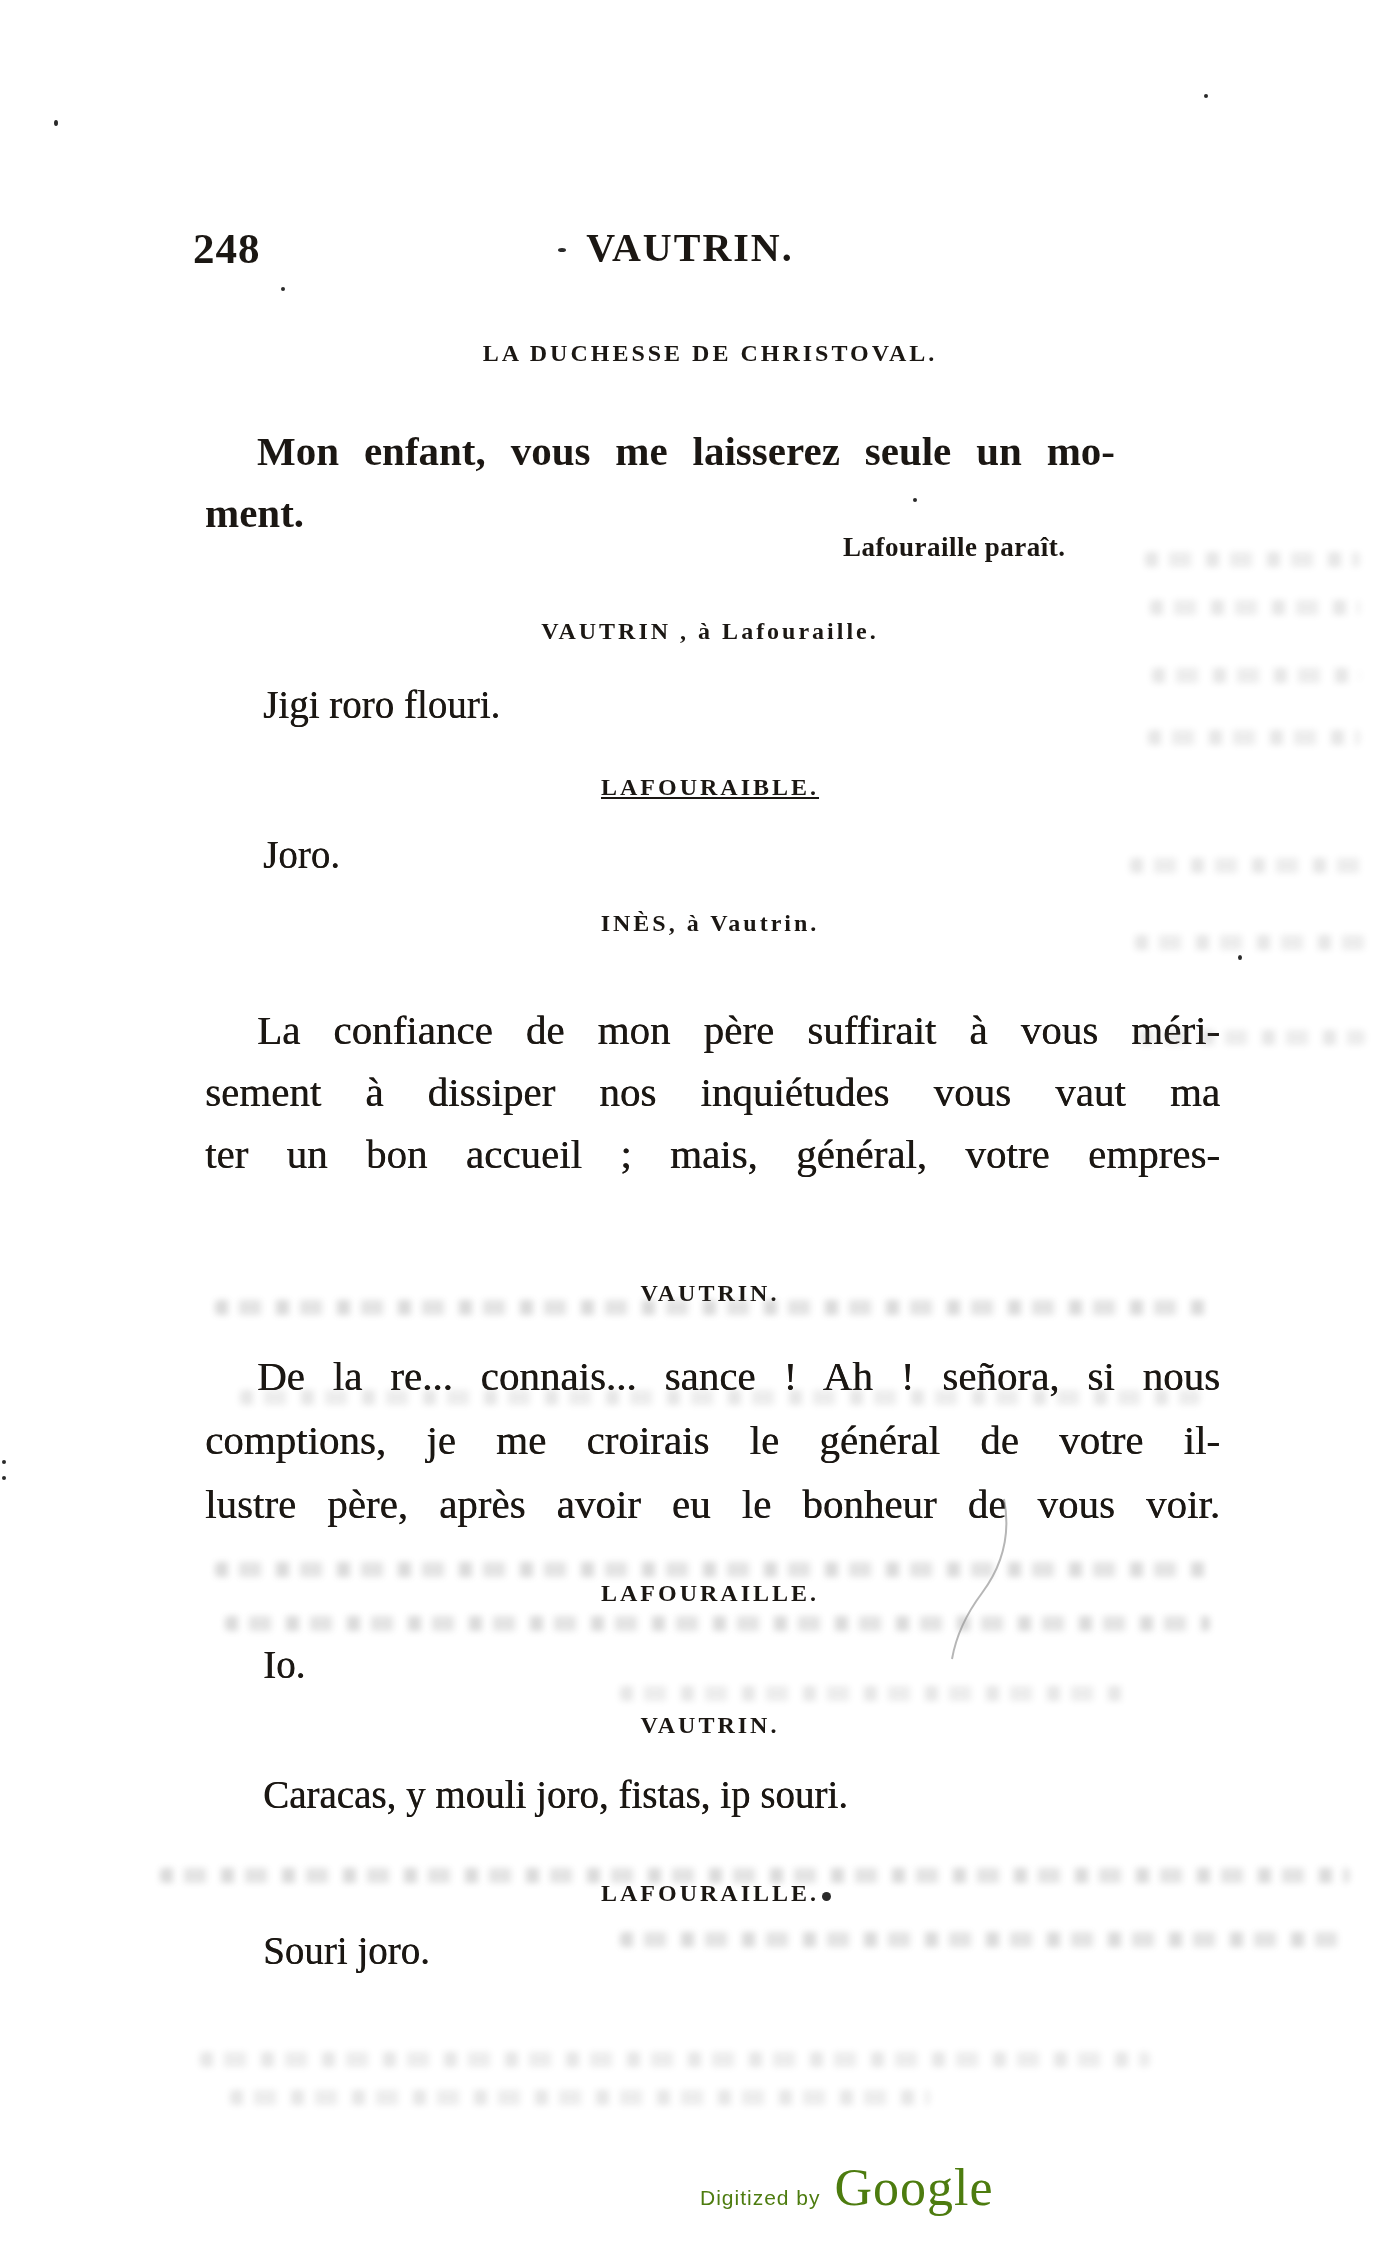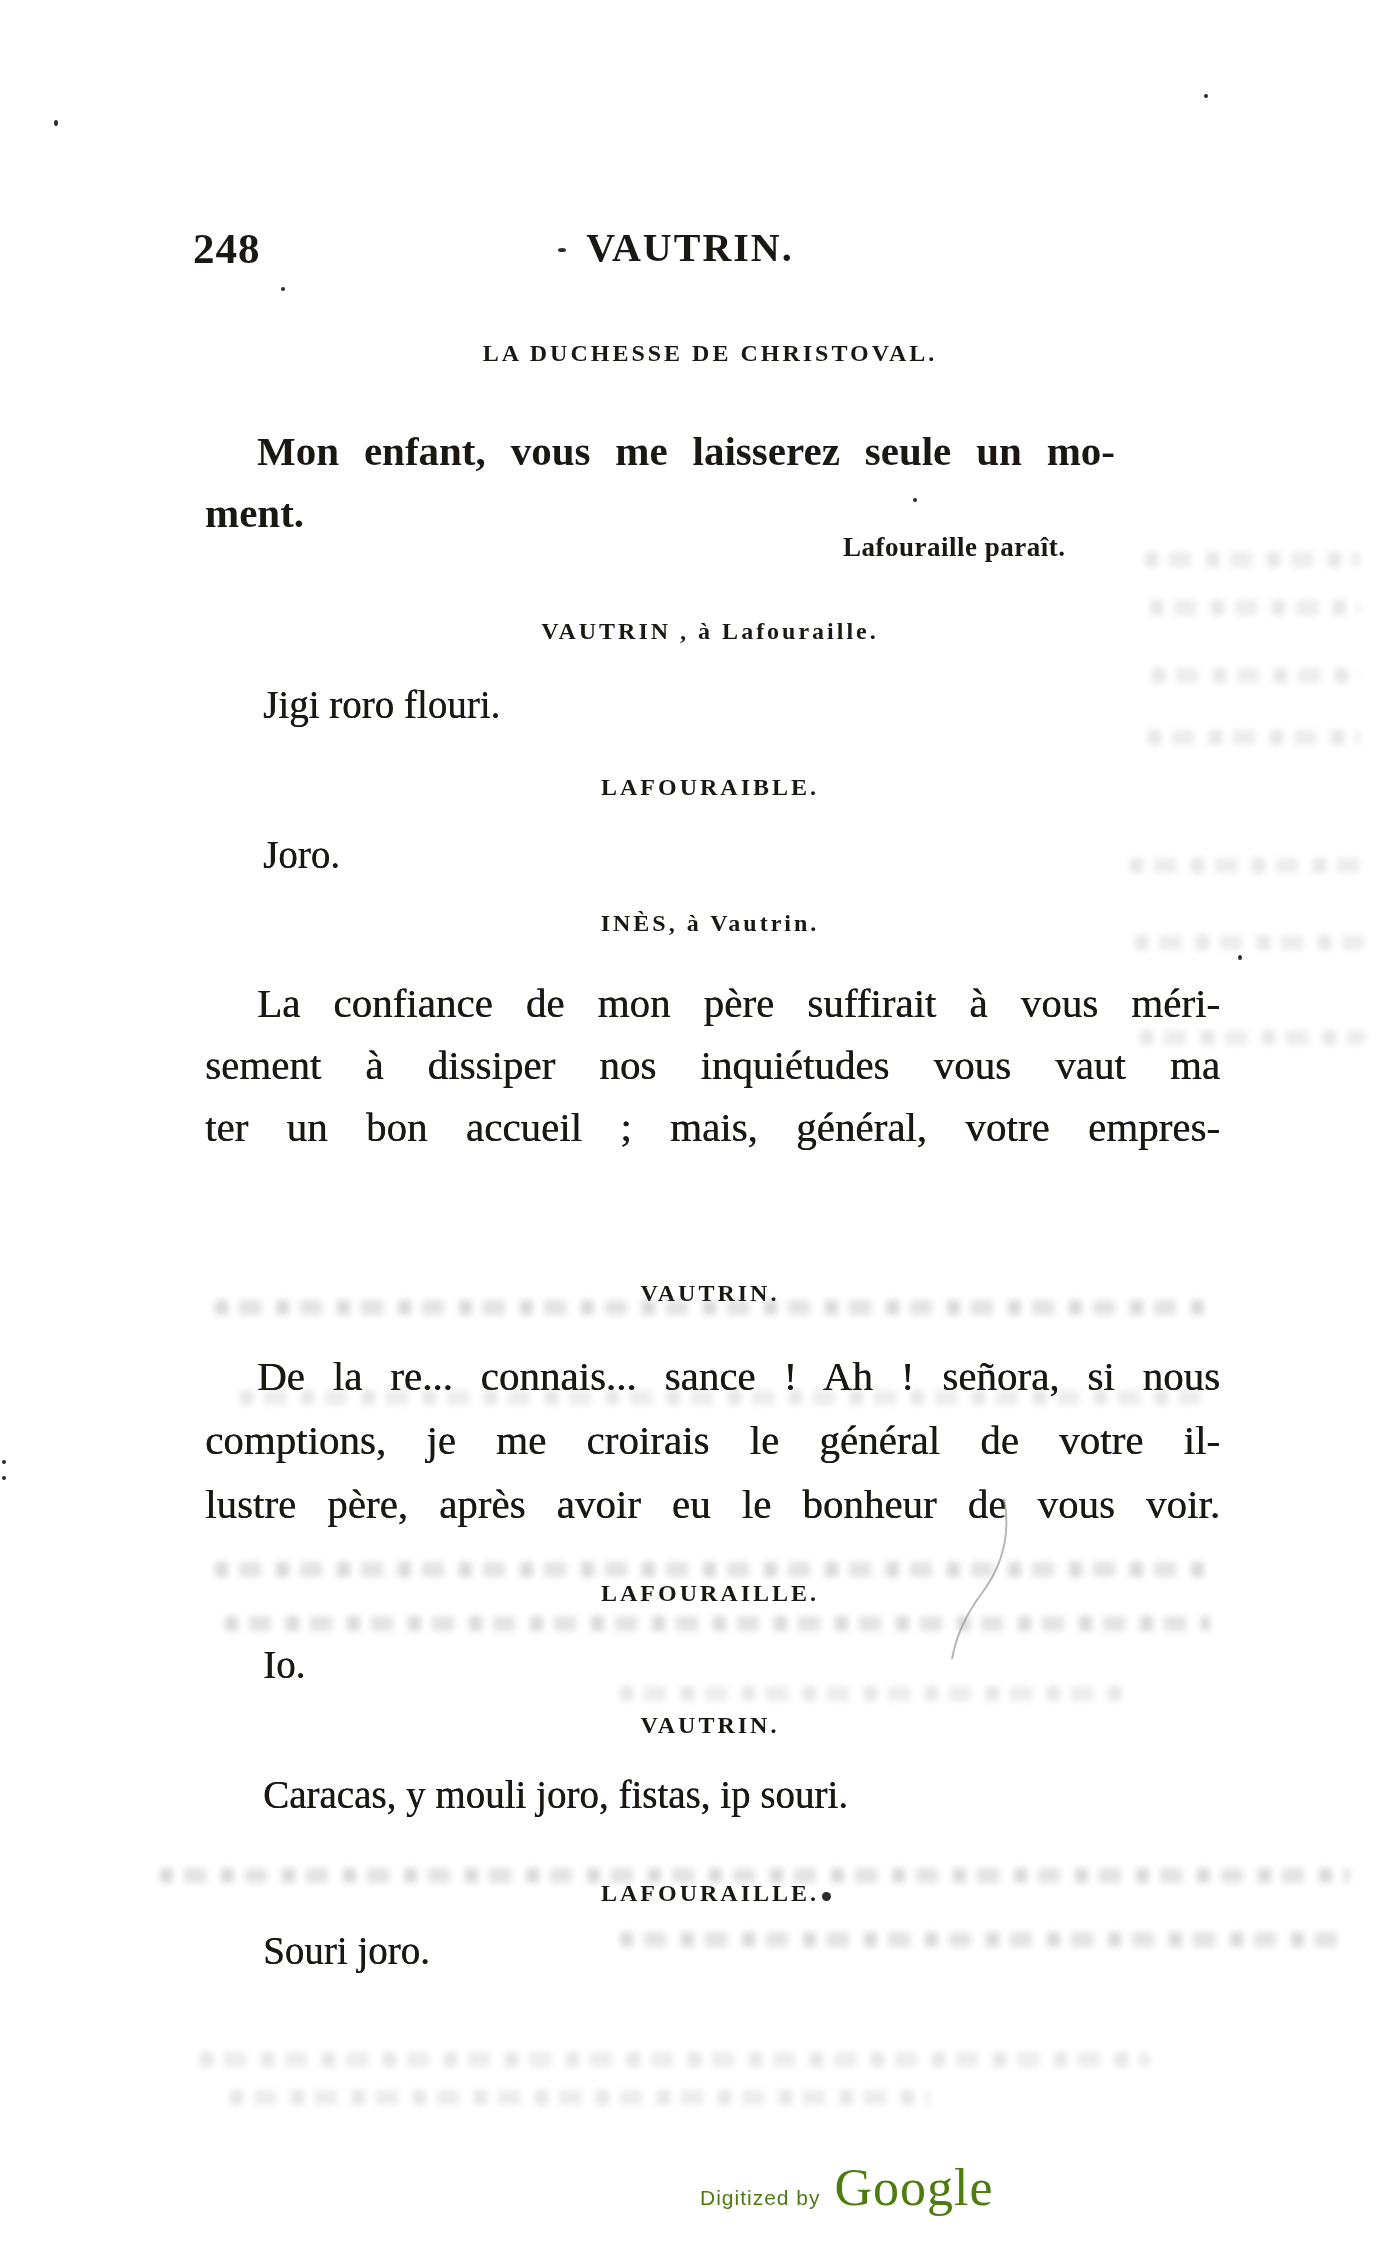--- a/index.html
+++ b/index.html
@@ -51,25 +51,25 @@
   <div class="para duch" style="top:420px;">
     <div class="ln first">Mon enfant, vous me laisserez seule un mo-</div>
     <div class="ln last">ment.</div>
   </div>
 
   <div class="stagedir">Lafouraille paraît.</div>
 
   <div class="speaker" style="top:618px;">VAUTRIN , à Lafouraille.</div>
   <div class="solo" style="top:674px;">Jigi roro flouri.</div>
 
-  <div class="speaker" style="top:774px;">LAFOURAIBLE.</div>
+  <div class="speaker" style="top:774px;text-decoration:underline;">LAFOURAIBLE.</div>
   <div class="solo" style="top:824px;">Joro.</div>
 
   <div class="speaker" style="top:910px;">INÈS, à Vautrin.</div>
-  <div class="para" style="top:972px;">
+  <div class="para" style="top:999px;">
     <div class="ln first">La confiance de mon père suffirait à vous méri-</div>
     <div class="ln">sement à dissiper nos inquiétudes vous vaut ma</div>
     <div class="ln">ter un bon accueil ; mais, général, votre empres-</div>
   </div>
 
   <div class="speaker" style="top:1280px;">VAUTRIN.</div>
   <div class="para lh64" style="top:1344px;">
     <div class="ln first">De la re... connais... sance ! Ah ! señora, si nous</div>
     <div class="ln">comptions, je me croirais le général de votre il-</div>
     <div class="ln">lustre père, après avoir eu le bonheur de vous voir.</div>

